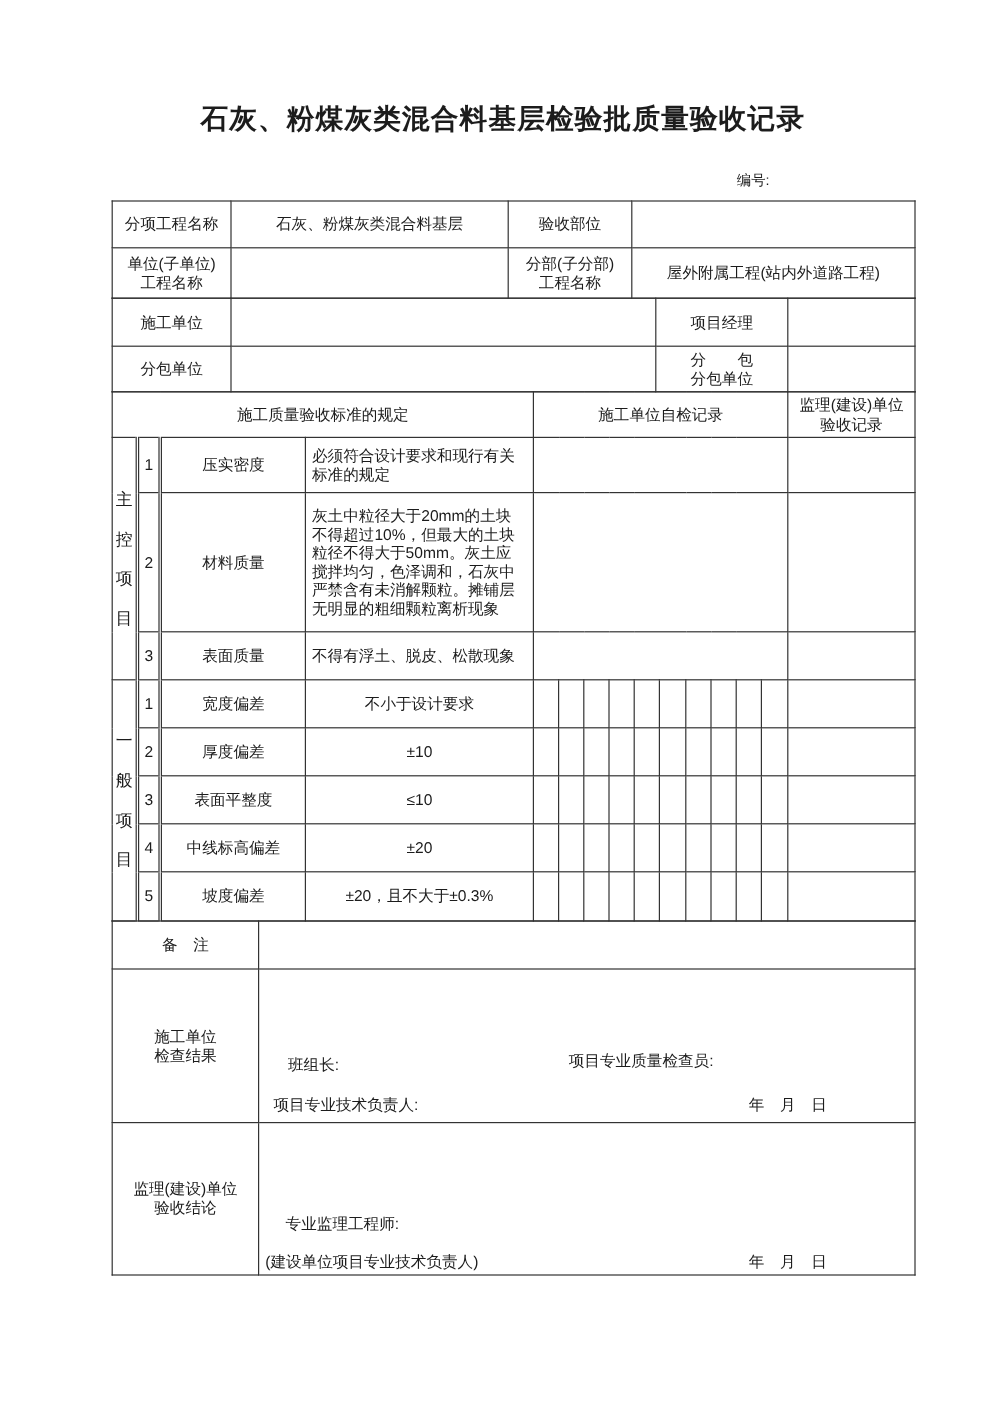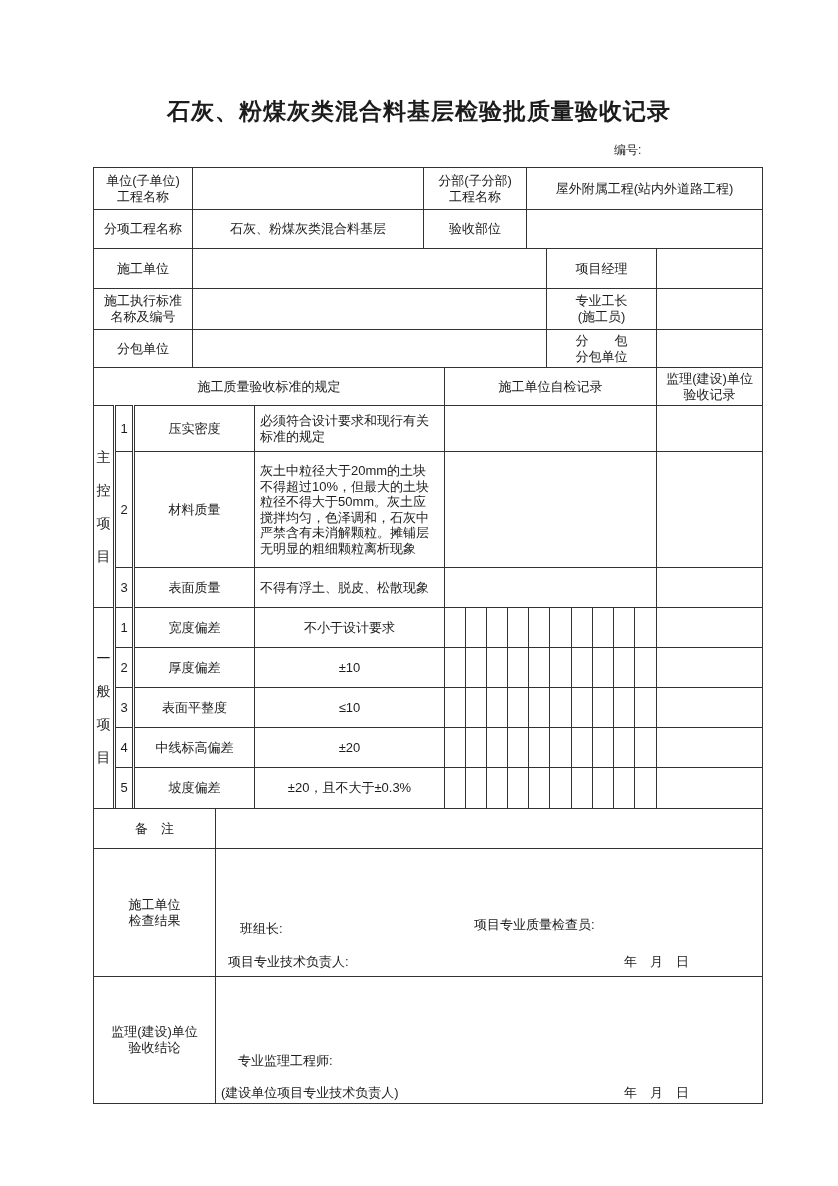--- a/index.html
+++ b/index.html
@@ -1,18 +1,18 @@
 <!DOCTYPE html>
 <html><head>
 <meta charset="utf-8">
 <style>
   html,body{margin:0;padding:0;background:#fff;}
   .page{position:relative;width:838px;height:1186px;background:#fff;
         font-family:"Liberation Sans",sans-serif;color:#1c1c1c;}
-  .title{position:absolute;top:96px;left:0;width:100%;text-align:center;
+  .title{position:absolute;top:84px;left:0;width:100%;text-align:center;
          font-size:23px;font-weight:bold;letter-spacing:1px;}
   .docno{position:absolute;top:142px;left:614px;font-size:12px;}
   .tables{position:absolute;top:168px;left:93px;width:669px;}
   table{border-collapse:collapse;table-layout:fixed;width:669px;margin-top:-1px;}
   td,th{border:1px solid #333;padding:1px 2px;font-weight:normal;font-size:13px;
         text-align:center;vertical-align:middle;overflow:hidden;line-height:16px;}
   .pre{white-space:pre-line;}
   .left{text-align:left;padding:2px 5px;line-height:15.5px;margin-left:20px;}
   .num{border-left:3px double #333;border-right:3px double #333;}
   .vtext{white-space:pre-line;line-height:33px;font-size:14px;padding:0;}
@@ -31,57 +31,49 @@
   <div class="tables">
 
     <table>
       <colgroup>
           <col style="width:99px">
           <col style="width:231px">
           <col style="width:103px">
           <col style="width:236px">
         </colgroup>
       <tbody>
-          <tr style="height:42px">
+          <tr style="height:39px">
+        <td>分项工程名称</td>
+        <td>石灰、粉煤灰类混合料基层</td>
+        <td>验收部位</td>
+        <td></td>
+      </tr>
+      <tr style="height:42px">
         <td class="pre">单位(子单位)
 工程名称</td>
         <td></td>
         <td class="pre">分部(子分部)
 工程名称</td>
         <td>屋外附属工程(站内外道路工程)</td>
-      </tr>
-      <tr style="height:39px">
-        <td>分项工程名称</td>
-        <td>石灰、粉煤灰类混合料基层</td>
-        <td>验收部位</td>
-        <td></td>
       </tr>
     </tbody>
       </table>
 
     <table>
       <colgroup>
           <col style="width:99px">
           <col style="width:354px">
           <col style="width:110px">
           <col style="width:106px">
         </colgroup>
       <tbody>
           <tr style="height:40px">
         <td>施工单位</td>
         <td></td>
         <td>项目经理</td>
-        <td></td>
-      </tr>
-      <tr style="height:41px">
-        <td class="pre">施工执行标准
-名称及编号</td>
-        <td></td>
-        <td class="pre">专业工长
-(施工员)</td>
         <td></td>
       </tr>
       <tr style="height:38px">
         <td>分包单位</td>
         <td></td>
         <td class="pre">分　　包
 分包单位</td>
         <td></td>
       </tr>
     </tbody>

